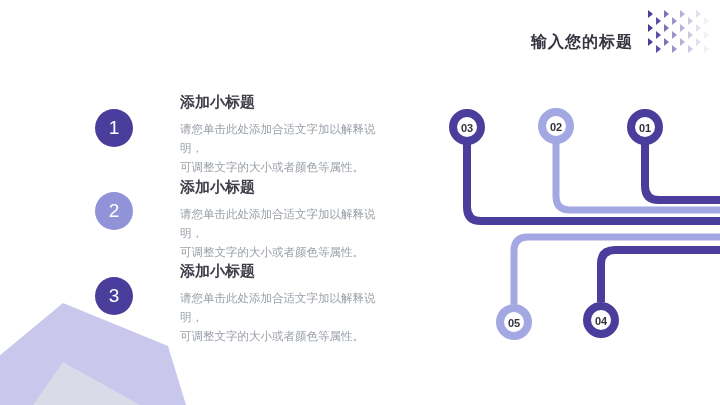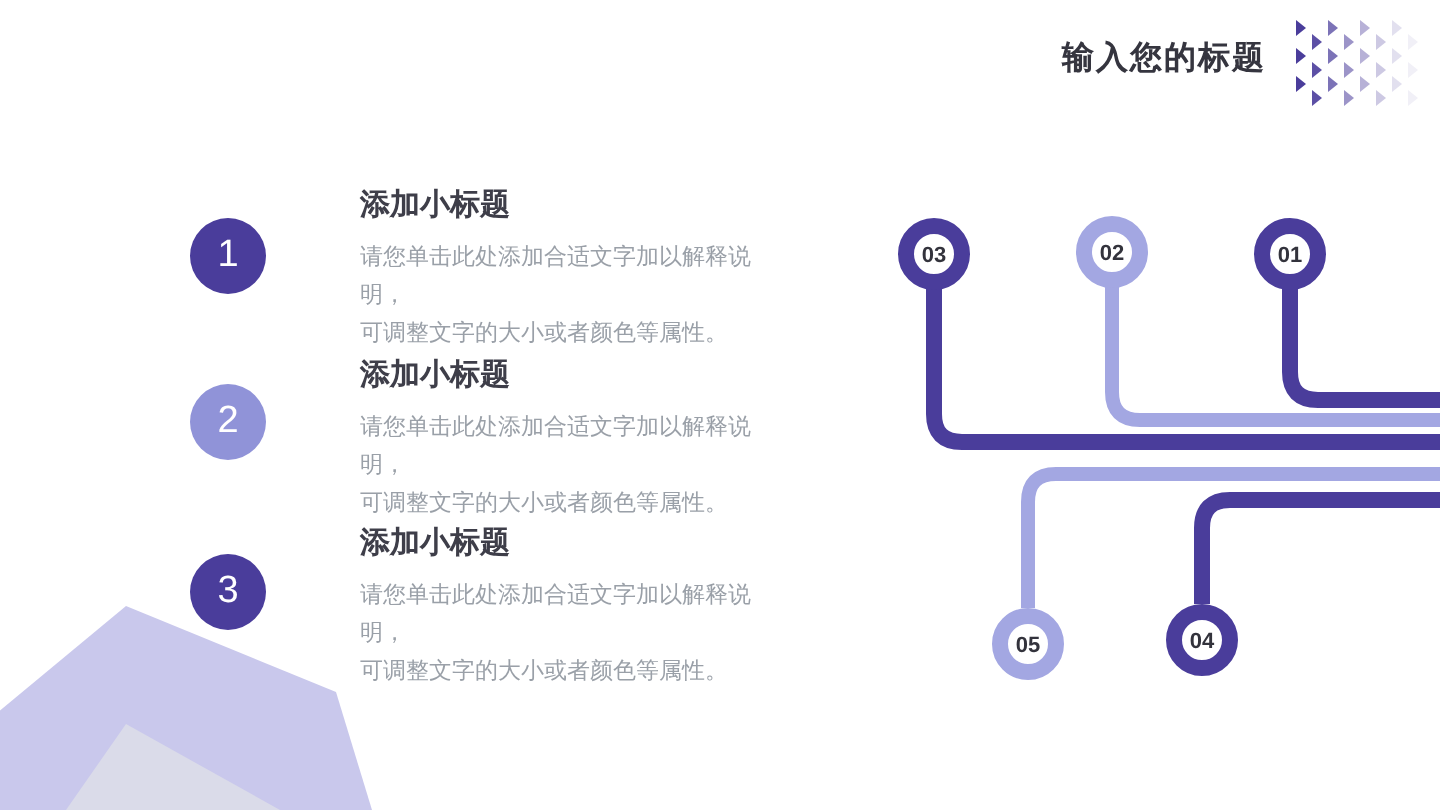--- a/index.html
+++ b/index.html
@@ -3,21 +3,21 @@
 <meta charset="utf-8">
 <style>
   html,body{margin:0;padding:0;}
   body{
     width:720px;height:405px;position:relative;overflow:hidden;
     background:#ffffff;
     font-family:"Liberation Sans","DejaVu Sans",sans-serif;
   }
   
   .header-title{
-    position:absolute;top:19px;right:87px;
+    position:absolute;top:32px;right:87px;
     font-size:16px;font-weight:600;color:#35353f;letter-spacing:1px;
     white-space:nowrap;
   }
   .tri-pattern{position:absolute;left:648px;top:10px;width:68px;height:50px;}
   .tri{
     position:absolute;width:0;height:0;
     border-top:4px solid transparent;border-bottom:4px solid transparent;
     border-left:5px solid #4a3d9b;
   }
   

